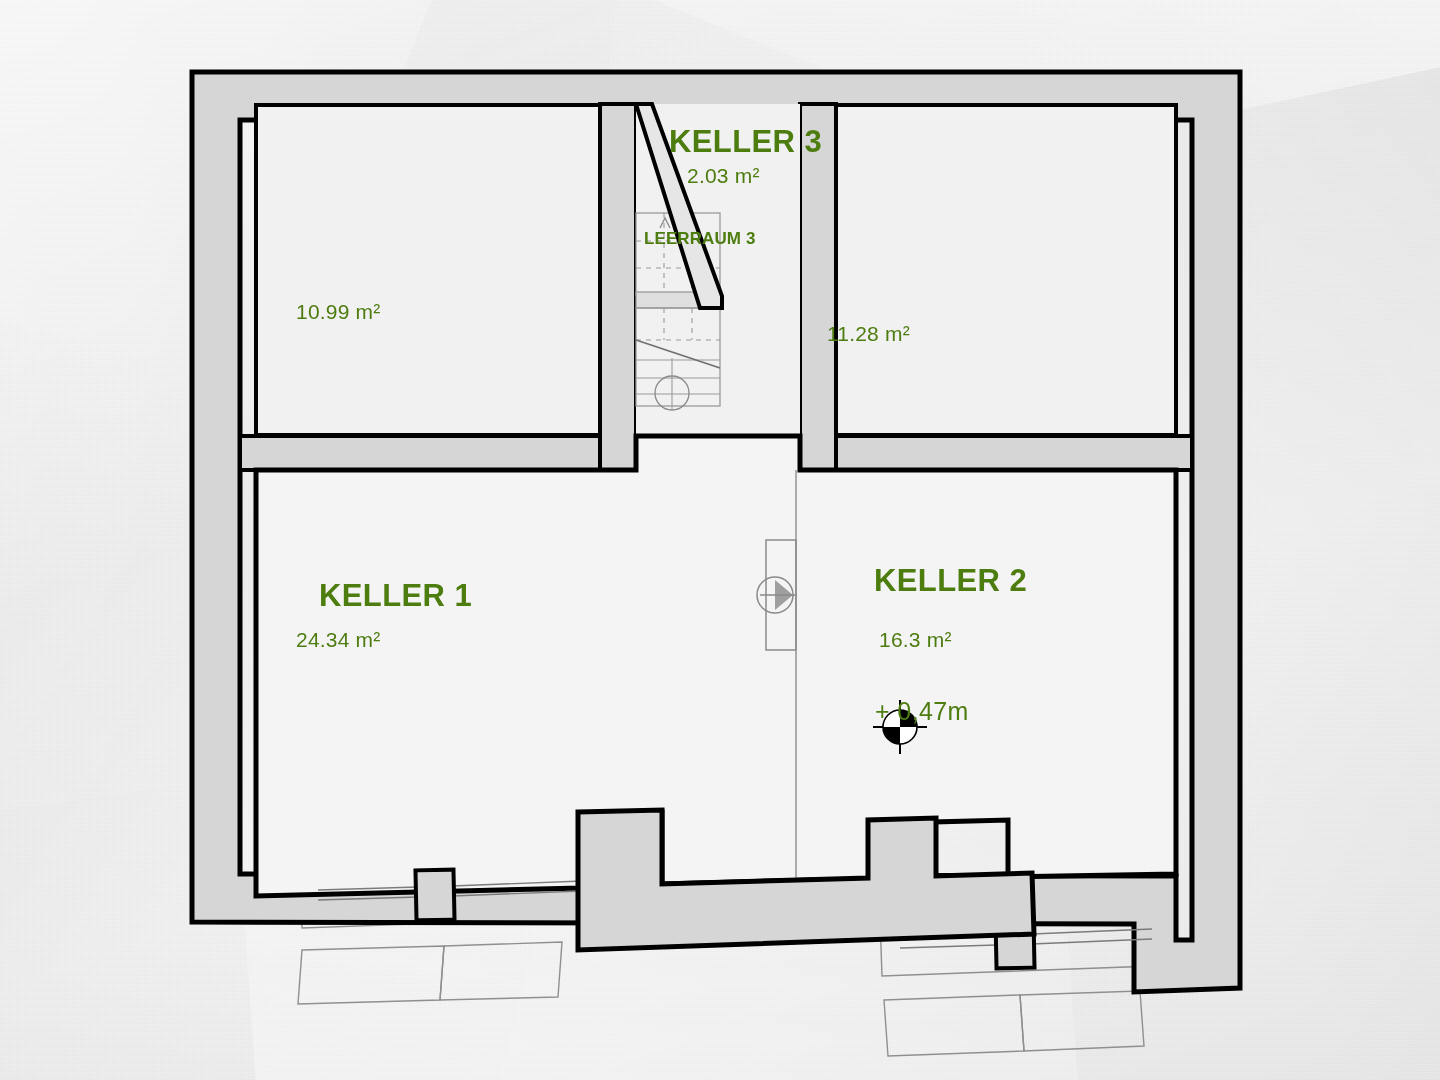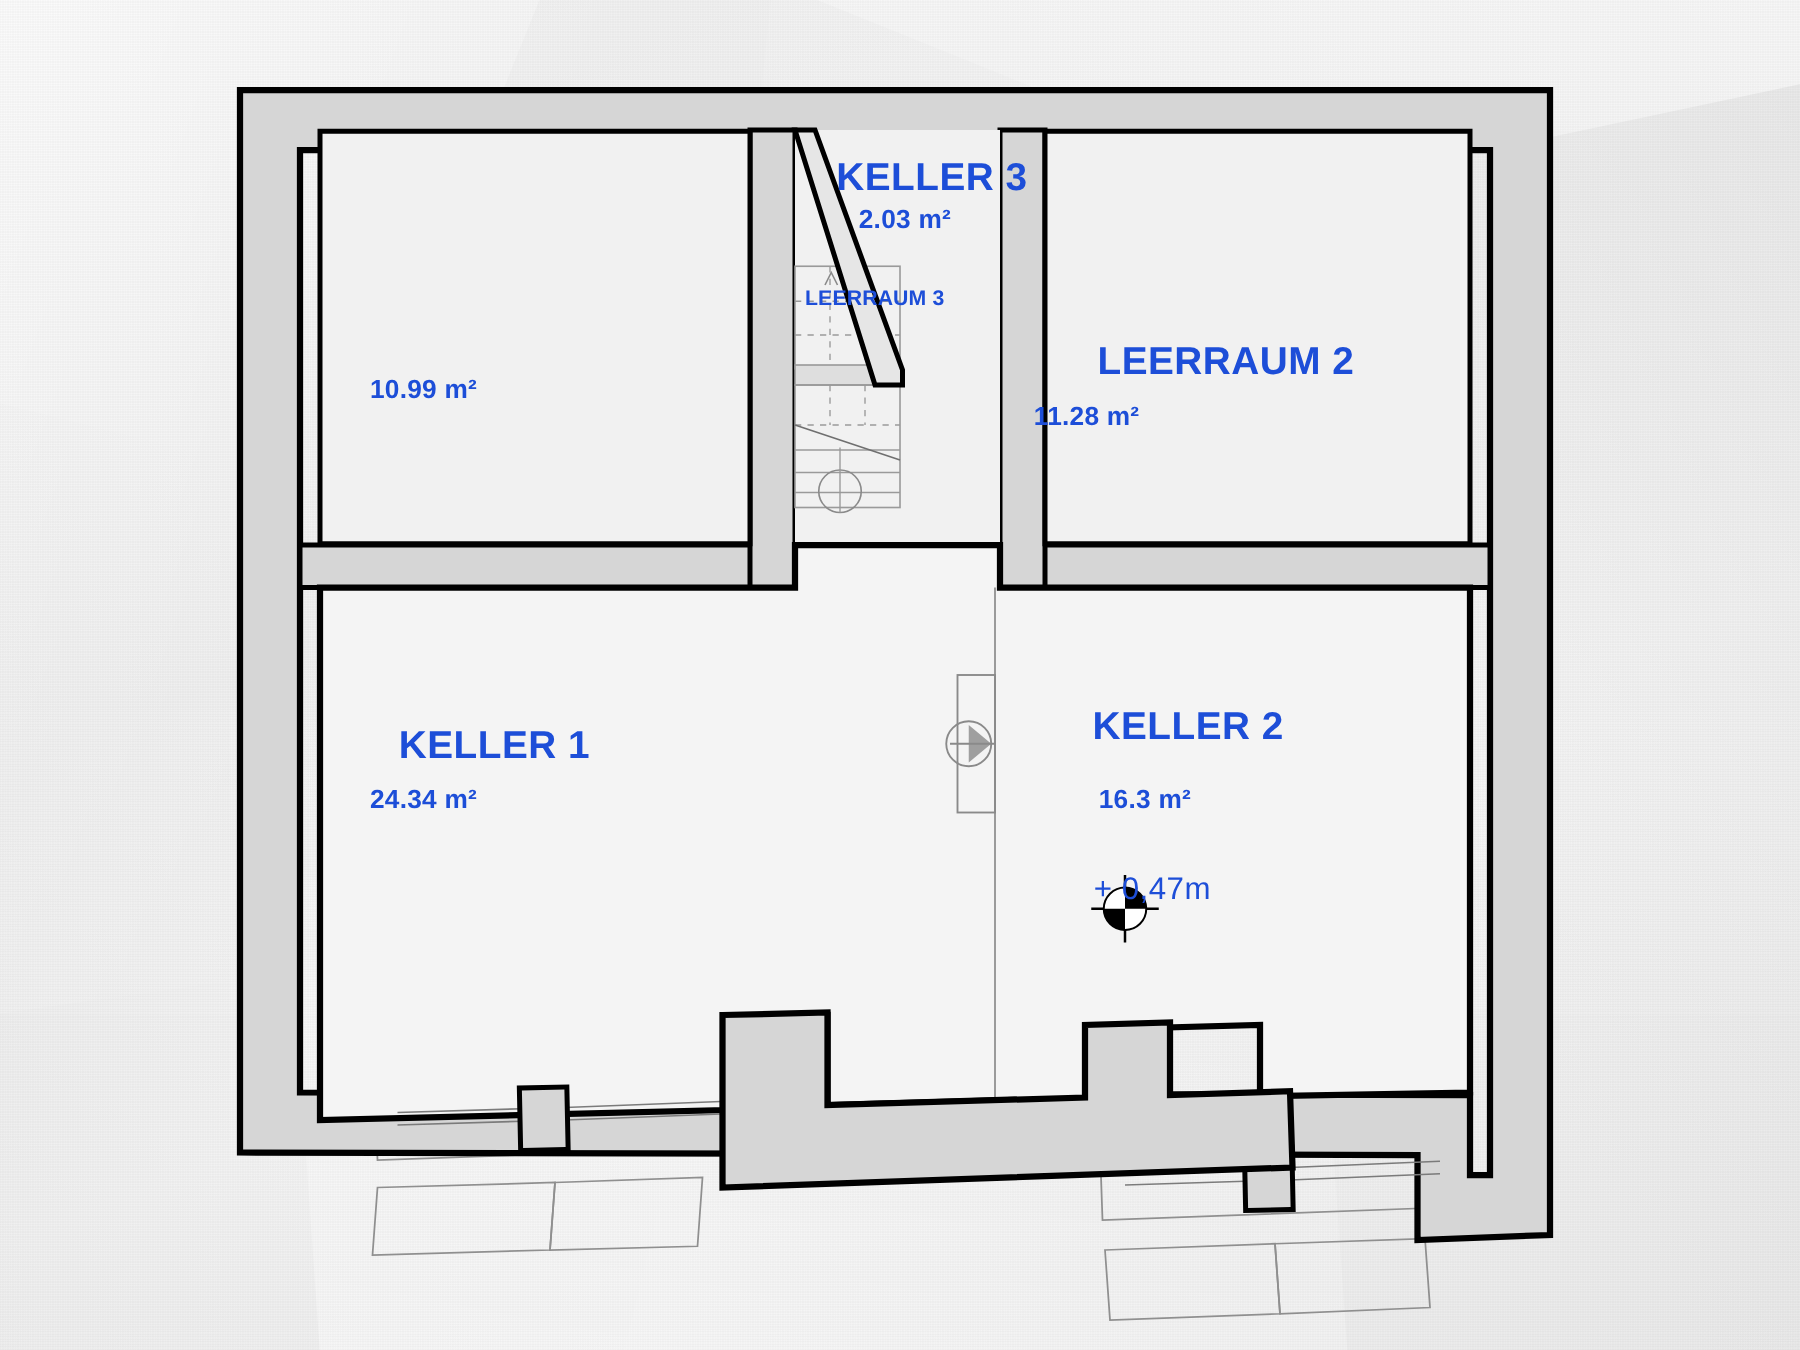--- a/index.html
+++ b/index.html
@@ -85,31 +85,31 @@
   #plan {
     position: absolute;
     inset: 0;
     width: 1440px;
     height: 1080px;
   }
 
   
   .lbl {
     position: absolute;
-    color: #1d4ed8;
+    color: #4d7c0f;
     white-space: nowrap;
     font-family: "Liberation Sans", sans-serif;
   }
   .lbl-room {
     font-weight: bold;
     font-size: 31px;
     letter-spacing: 0.4px;
   }
   .lbl-area {
-    font-weight: bold;
+    font-weight: normal;
     font-size: 21px;
     letter-spacing: 0.2px;
   }
   .lbl-small {
     font-weight: bold;
     font-size: 17px;
     letter-spacing: 0.1px;
   }
   .lbl-level {
     font-size: 25px;
@@ -299,21 +299,20 @@
 
   </svg>
 
   <div class="lbl lbl-area p-lr1-area">10.99 m²</div>
 
   <div class="lbl lbl-room p-k3-name">KELLER 3</div>
   <div class="lbl lbl-area p-k3-area">2.03 m²</div>
 
   <div class="lbl lbl-small p-lr3-name">LEERRAUM 3</div>
 
-  <div class="lbl lbl-room p-lr2-name">LEERRAUM 2</div>
   <div class="lbl lbl-area p-lr2-area">11.28 m²</div>
 
   <div class="lbl lbl-room p-k1-name">KELLER 1</div>
   <div class="lbl lbl-area p-k1-area">24.34 m²</div>
 
   <div class="lbl lbl-room p-k2-name">KELLER 2</div>
   <div class="lbl lbl-area p-k2-area">16.3 m²</div>
 
   <div class="lbl lbl-level p-level">+ 0,47m</div>
 

